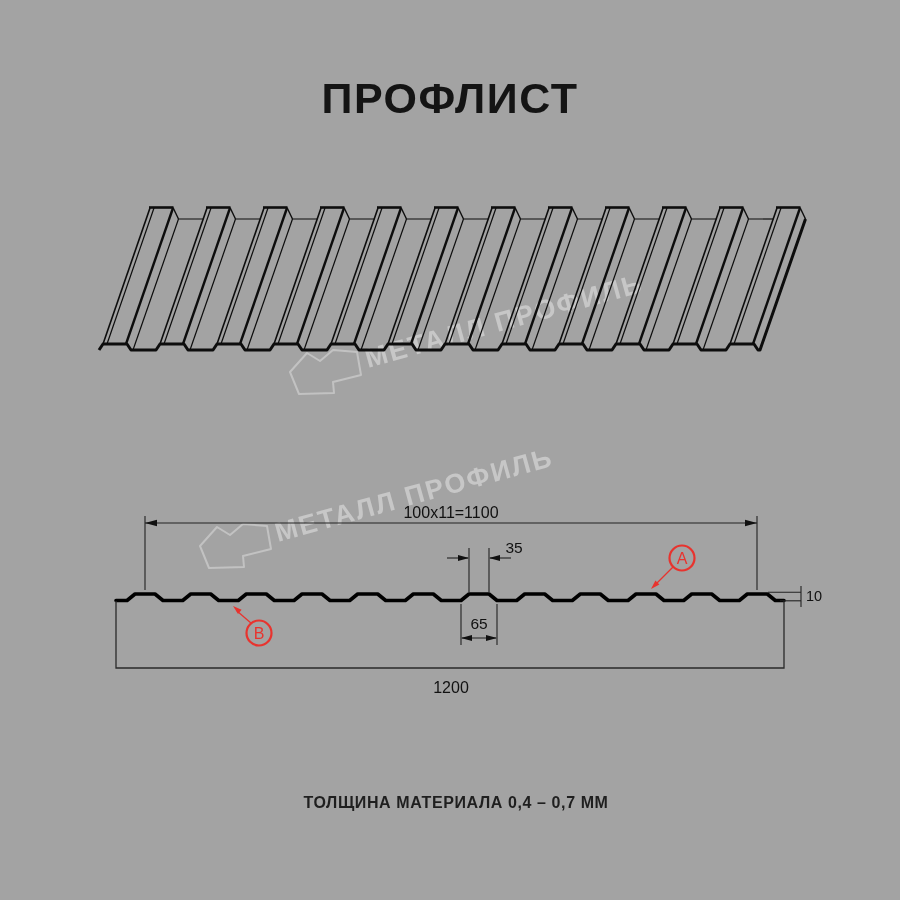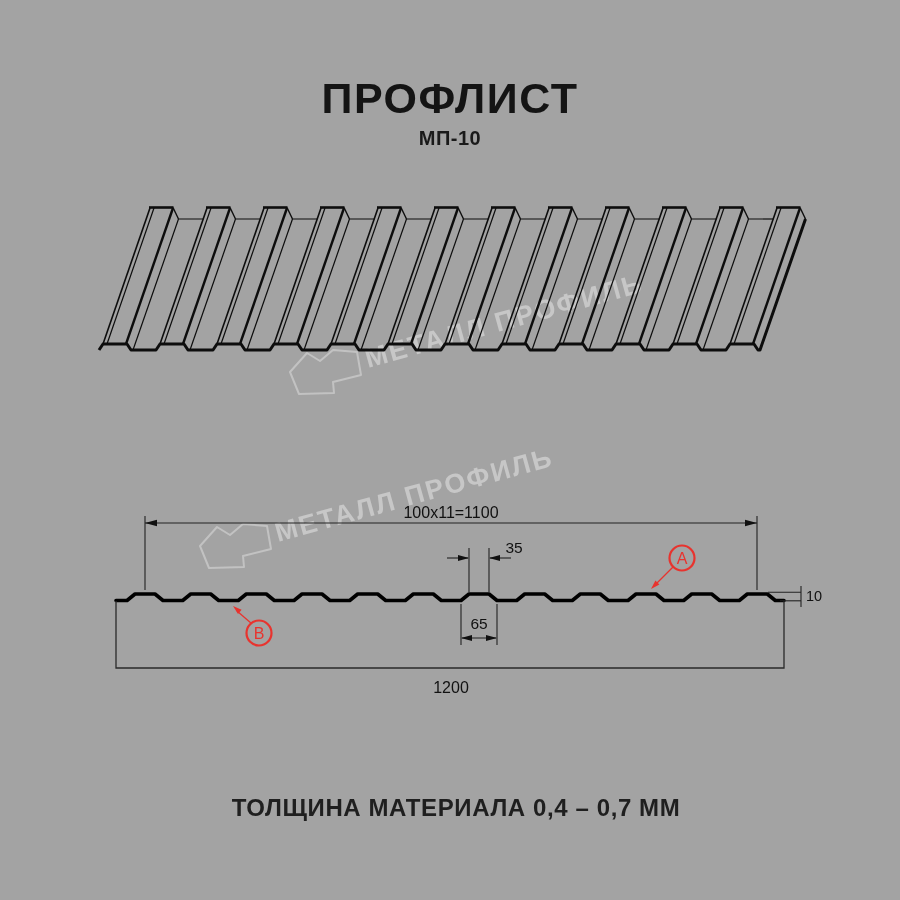--- a/index.html
+++ b/index.html
@@ -3,33 +3,32 @@
 <meta charset="utf-8">
 <style>
   html,body{margin:0;padding:0;background:#fff;}
   .stage{position:relative;width:900px;height:900px;background:#a3a3a3;overflow:hidden;
          font-family:"Liberation Sans",sans-serif;}
   .title{position:absolute;left:0;right:0;top:74px;text-align:center;
          font-size:43px;font-weight:800;letter-spacing:1.5px;color:#141414;}
   .subtitle{position:absolute;left:0;right:0;top:127px;text-align:center;
          font-size:20px;font-weight:700;letter-spacing:.5px;color:#1a1a1a;}
   .footer-text{position:absolute;left:12px;right:0;top:794px;text-align:center;
-         font-size:24px;font-weight:700;letter-spacing:.6px;color:#1f1f1f;}
+         font-size:16px;font-weight:700;letter-spacing:.6px;color:#1f1f1f;}
   svg{position:absolute;left:0;top:0;}
   svg text{font-family:"Liberation Sans",sans-serif;}
   .dimtext{font-size:16px;fill:#111;}
   .dimsmall{font-size:15.5px;fill:#111;}
 </style>
 </head>
 <body>
 
 <div class="stage">
 
   <div class="title">ПРОФЛИСТ</div>
-  <div class="subtitle">МП-10</div>
 
   <svg width="900" height="900" viewBox="0 0 900 900">
     <defs>
 
       <g id="wm">
         <path d="M0,24 L17,5 L30,13 L43,2 L67,4 L71,27 L43,34 L44,45 L9,46 Z" fill="none" stroke="#c2c2c2" stroke-width="2" stroke-linejoin="round"></path>
         <text x="78" y="20" transform="rotate(-15.5 78 20)" font-size="27" font-weight="bold" letter-spacing="2" fill="#c7c7c7">МЕТАЛЛ ПРОФИЛЬ</text>
       </g>
 
       <g id="rib" stroke="#0d0d0d">

